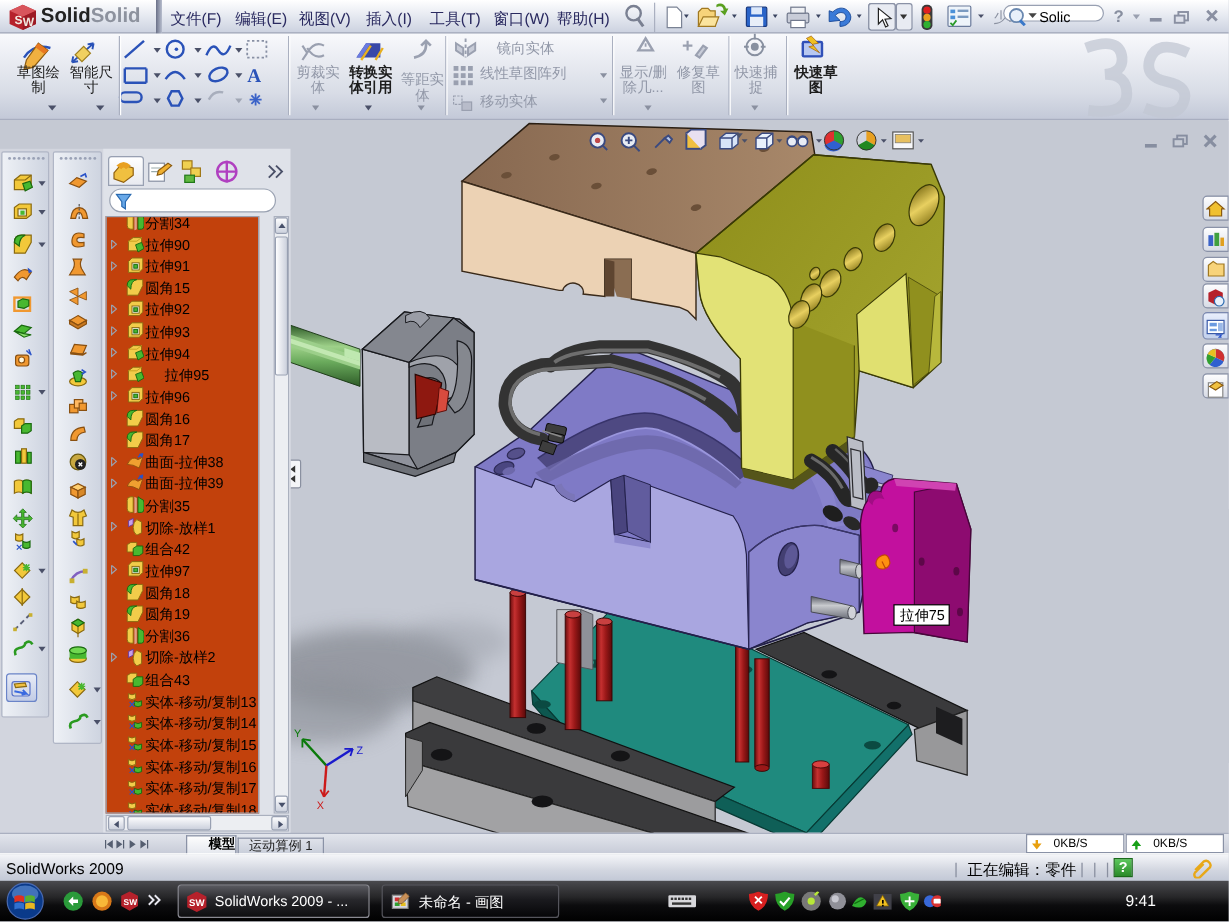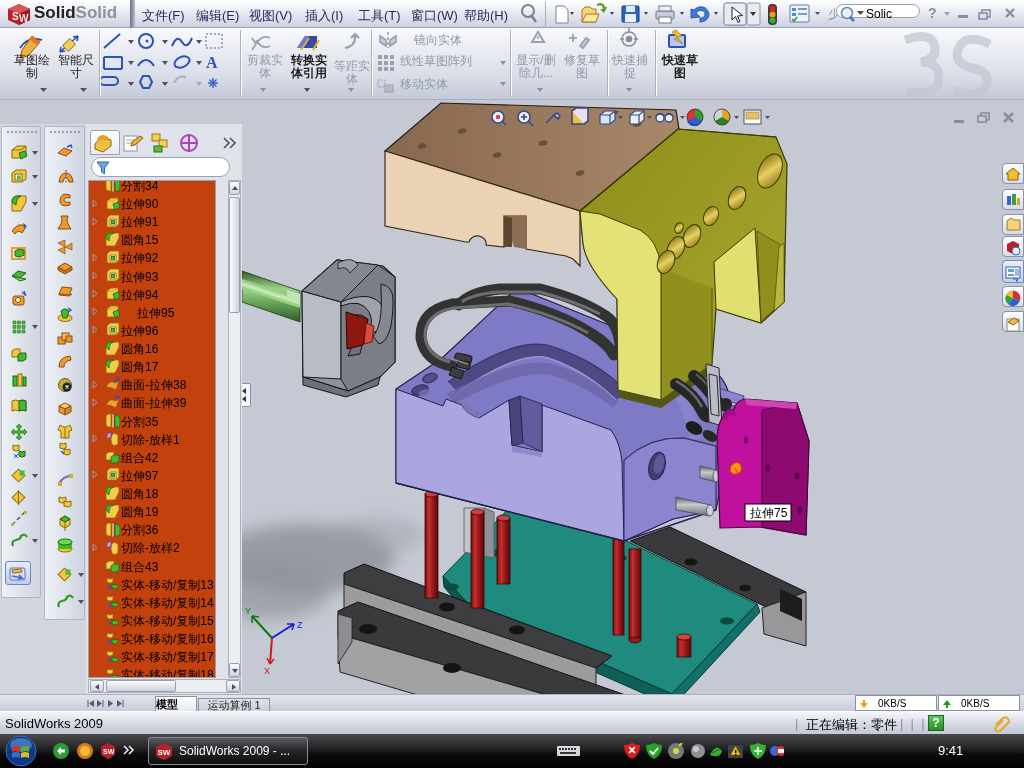--- a/index.html
+++ b/index.html
@@ -1064,21 +1064,21 @@
 <div id="btabs" class="abs">
  <svg class="abs" style="left:84px;top:2px" width="52" height="13" viewBox="0 0 52 13">
   <g fill="#555e70">
           <path d="M4 3 v7 M5 6.5 L10 3 v7 z"></path>
           <path d="M13 3 L18 6.5 L13 10 z M18.5 3 v7 h1 v-7 z"></path>
           <path d="M24 3 L29 6.5 L24 10 z"></path>
           <path d="M33 3 L38 6.5 L33 10 z M38.5 3 v7 h1 v-7 z"></path>
         </g>
   <path d="M4 3 v7" stroke="#555e70"></path>
  </svg>
- <div class="abs" style="left:155px;top:1px;width:42px;height:16px;background:linear-gradient(#fdfdfd,#e4e7ee);border:1px solid #8a92a6;border-bottom:none;font-size:11px;text-align:left;line-height:15px;font-weight:bold">模型</div>
+ <div class="abs" style="left:155px;top:1px;width:42px;height:16px;background:linear-gradient(#fdfdfd,#e4e7ee);border:1px solid #8a92a6;border-bottom:none;font-size:11px;text-align:right;line-height:15px;font-weight:bold">模型</div>
  <div class="abs" style="left:198px;top:3px;width:72px;height:14px;background:linear-gradient(#dfe2ea,#c8cdd9);border:1px solid #8a92a6;border-bottom:none;font-size:11px;text-align:center;line-height:13px;color:#222">运动算例 1</div>
  <div class="abs" style="left:855px;top:0px;width:82px;height:16px;background:#fff;border:1px solid #8a92a6;font-size:10px">
    <svg class="abs" style="left:3px;top:3px" width="10" height="10">
           <path d="M5 9 L1 4 h3 V1 h2 v3 h3 z" fill="#e8a010"></path>
         </svg>
    <span class="abs" style="left:22px;top:2px;color:#000;font-size:10px">0KB/S</span>
  </div>
  <div class="abs" style="left:938px;top:0px;width:82px;height:16px;background:#fff;border:1px solid #8a92a6;font-size:10px">
    <svg class="abs" style="left:3px;top:3px" width="10" height="10">
           <path d="M5 1 L9 6 h-3 v3 h-2 V6 h-3 z" fill="#18a018"></path>
@@ -1118,20 +1118,31 @@
           <text x="3" y="11" font-size="7" font-weight="bold" fill="#fff">SW</text>
         </g>
   <path d="M72 4 l4 4 -4 4 m5 -8 l4 4 -4 4" stroke="#e8e8f0" stroke-width="1.6" fill="none"></path>
  </svg>
  <div class="abs" style="left:148px;top:3px;width:160px;height:28px;background:linear-gradient(#5a5a60,#28282c 45%,#0e0e10);border:1px solid #8a8a92;border-radius:3px">
   <svg class="abs" style="left:6px;top:5px" width="18" height="18" viewBox="0 0 18 18">
           <polygon points="9,0 17,4 17,13 9,17 1,13 1,4" fill="#b6212b"></polygon>
           <text x="2.5" y="12" font-size="8" font-weight="bold" fill="#fff">SW</text>
         </svg>
   <div class="abs" style="left:30px;top:6px;color:#fff;font-size:12px">SolidWorks 2009 - ...</div>
+ </div>
+ <div class="abs" style="left:318px;top:3px;width:148px;height:28px;background:linear-gradient(#38383c,#1a1a1e 45%,#060608);border:1px solid #55555c;border-radius:3px">
+  <svg class="abs" style="left:6px;top:5px" width="18" height="18" viewBox="0 0 18 18">
+          <rect x="2" y="3" width="13" height="11" fill="#d8d8e0" stroke="#888"></rect>
+          <path d="M4 5 h4 v3 h-4 z" fill="#d03030"></path>
+          <path d="M9 5 h4 v3 h-4 z" fill="#3060d0"></path>
+          <path d="M4 9 h4 v3 h-4 z" fill="#30a030"></path>
+          <path d="M9 9 h4 v3 h-4 z" fill="#e8c020"></path>
+          <path d="M13 1 l3 3 -6 6 -3 0 0 -3 z" fill="#c89058" stroke="#7a5020" stroke-width="0.6"></path>
+        </svg>
+  <div class="abs" style="left:30px;top:6px;color:#fff;font-size:12px">未命名 - 画图</div>
  </div>
  <svg class="abs" style="left:556px;top:10px" width="26" height="14" viewBox="0 0 26 14">
         <rect x="1" y="2" width="23" height="10" rx="1" fill="#d8d8dc"></rect>
         <g fill="#333">
           <rect x="3" y="4" width="2" height="2"></rect>
           <rect x="6" y="4" width="2" height="2"></rect>
           <rect x="9" y="4" width="2" height="2"></rect>
           <rect x="12" y="4" width="2" height="2"></rect>
           <rect x="15" y="4" width="2" height="2"></rect>
           <rect x="18" y="4" width="2" height="2"></rect>

